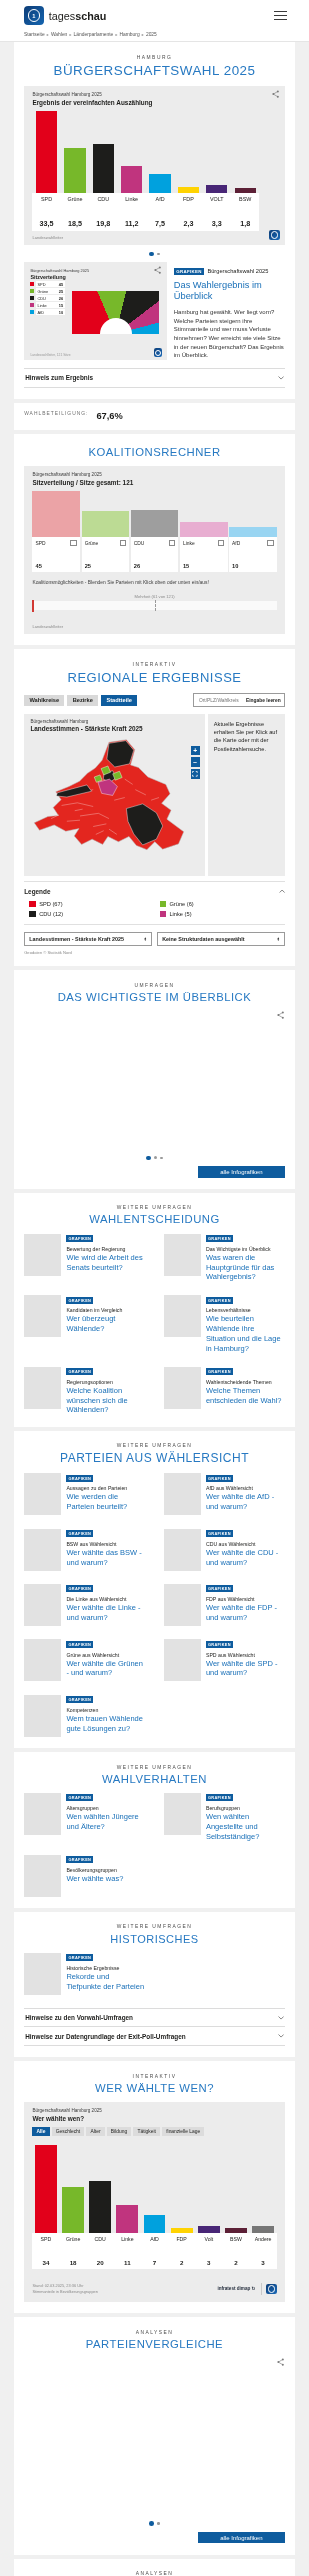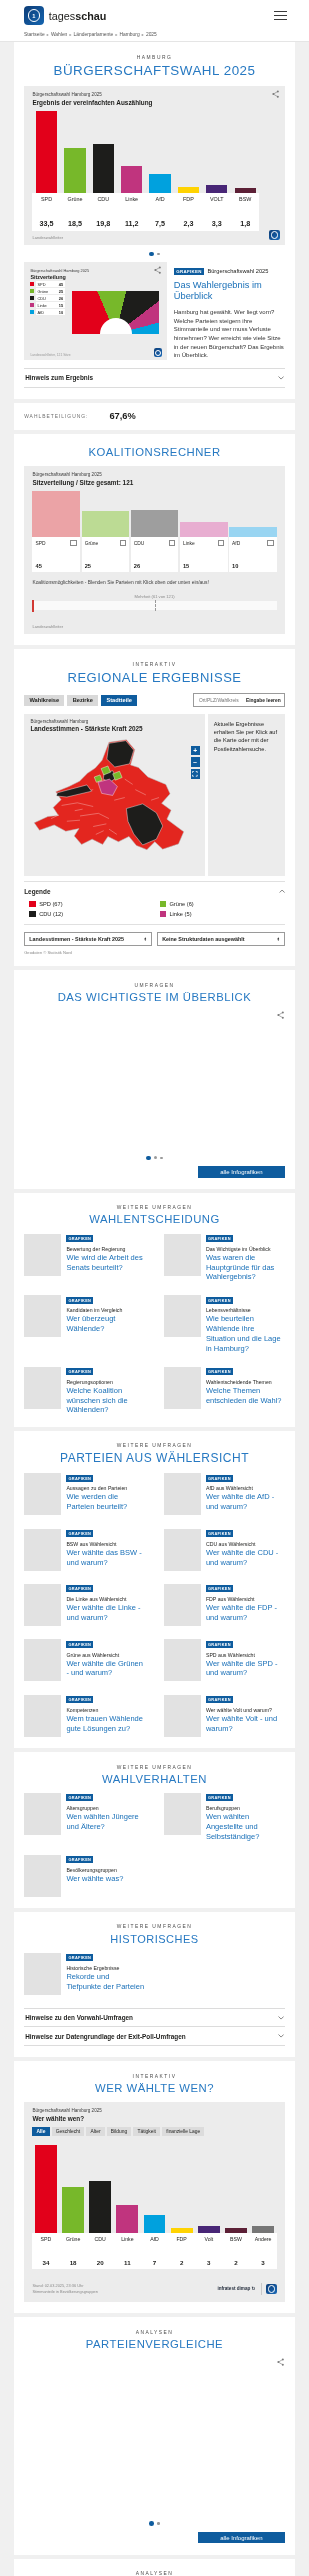--- a/index.html
+++ b/index.html
@@ -54,21 +54,21 @@
   .sitz-src{position:absolute;left:6.2px;bottom:3.1px;font-size:3.3px;color:#9a9a9a;}
   .teaser-main{flex:1;padding-top:4.1px;}
   .badge{display:inline-block;background:#0e5c9e;color:#fff;font-size:4.4px;font-weight:bold;letter-spacing:0.3px;padding:1px 2.6px;vertical-align:middle;}
   .t-kicker{font-size:5.7px;color:#1d1d1b;margin-left:3.1px;vertical-align:middle;}
   .t-title{color:#1a70b8;font-size:9.3px;margin:4.1px 0 5.2px 0;line-height:1.25;cursor:pointer;}
   .t-text{font-size:6px;color:#333;line-height:1.45;}
   .accordion{border-top:0.5px solid #dcdcdc;border-bottom:0.5px solid #dcdcdc;display:flex;align-items:center;justify-content:space-between;padding:5.2px 1px;margin-top:8.2px;cursor:pointer;}
   .accordion + .accordion{margin-top:0;border-top:none;}
   .acc-label{font-size:6.4px;font-weight:bold;color:#1d1d1b;}
   .chev{width:6.2px;height:4.1px;}
-  .wb-row{display:flex;align-items:center;gap:21px;padding:2.1px 0;}
+  .wb-row{display:flex;gap:8px;padding:2.1px 0;}
   .wb-label{font-size:4.9px;letter-spacing:1px;color:#6f6f6f;}
   .wb-val{font-size:9.3px;font-weight:bold;}
   
   .koa-bars{display:flex;gap:1.5px;align-items:stretch;margin-top:2.1px;}
   .koa-bars .bbar{margin:0;}
   .koa-bars .blab{text-align:left;padding:2.6px 3.1px 3.1px 3.1px;}
   .bnrow{display:flex;align-items:center;justify-content:space-between;}
   .bnrow .bname{font-size:4.9px;}
   .cb{width:4.6px;height:4.6px;border:0.5px solid #8a8a8a;background:#fff;display:inline-block;cursor:pointer;}
   .bval.left{text-align:left;font-size:5.7px;}
@@ -647,28 +647,20 @@
 
       <div class="titem">
         <div class="tthumb"></div>
         <div class="tbody">
           <span class="badge">GRAFIKEN</span>
           <div class="ttop">Kompetenzen</div>
           <div class="ttitle">Wem trauen Wählende gute Lösungen zu?</div>
         </div>
       </div>
 
-      <div class="titem">
-        <div class="tthumb"></div>
-        <div class="tbody">
-          <span class="badge">GRAFIKEN</span>
-          <div class="ttop">Wer wählte Volt und warum?</div>
-          <div class="ttitle">Wer wählte Volt - und warum?</div>
-        </div>
-      </div>
     </div>
 </div>
 
 <div class="section">
   <div class="sec-head">
     <div class="overline">WEITERE UMFRAGEN</div>
     <div class="sec-title" style="font-size:11.3px">WAHLVERHALTEN</div>
   </div>
   <div class="tgrid">
 

